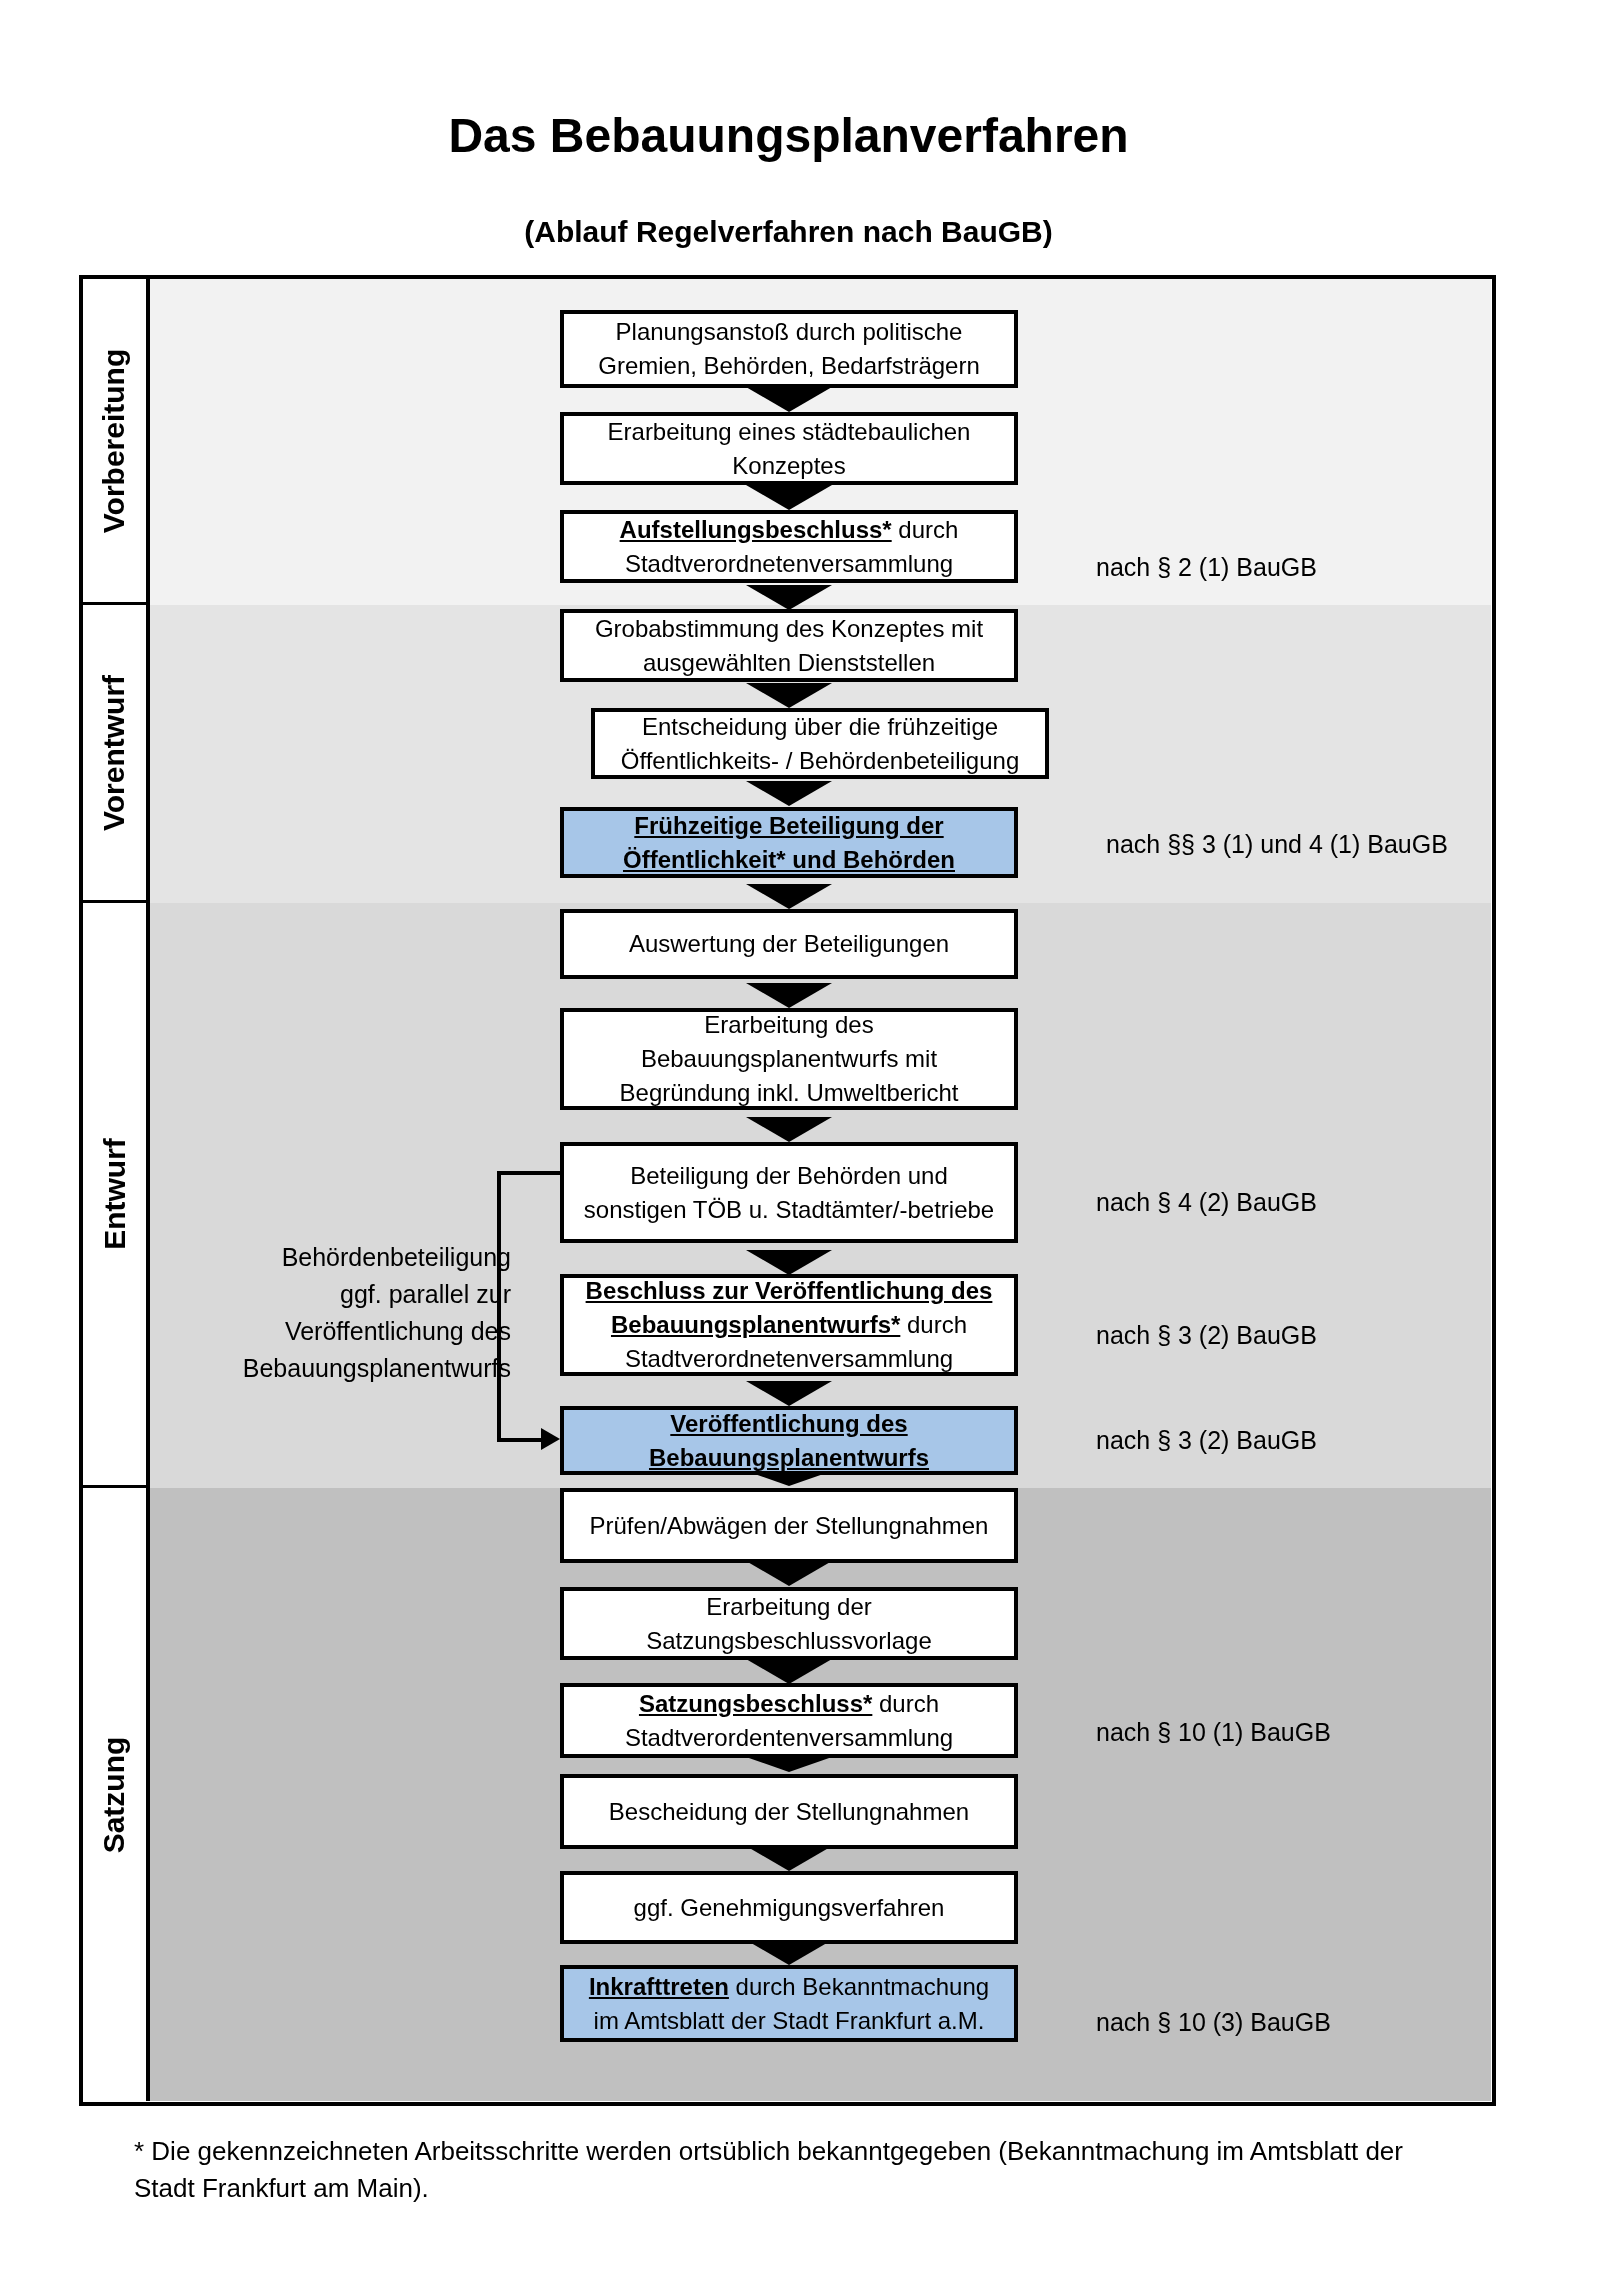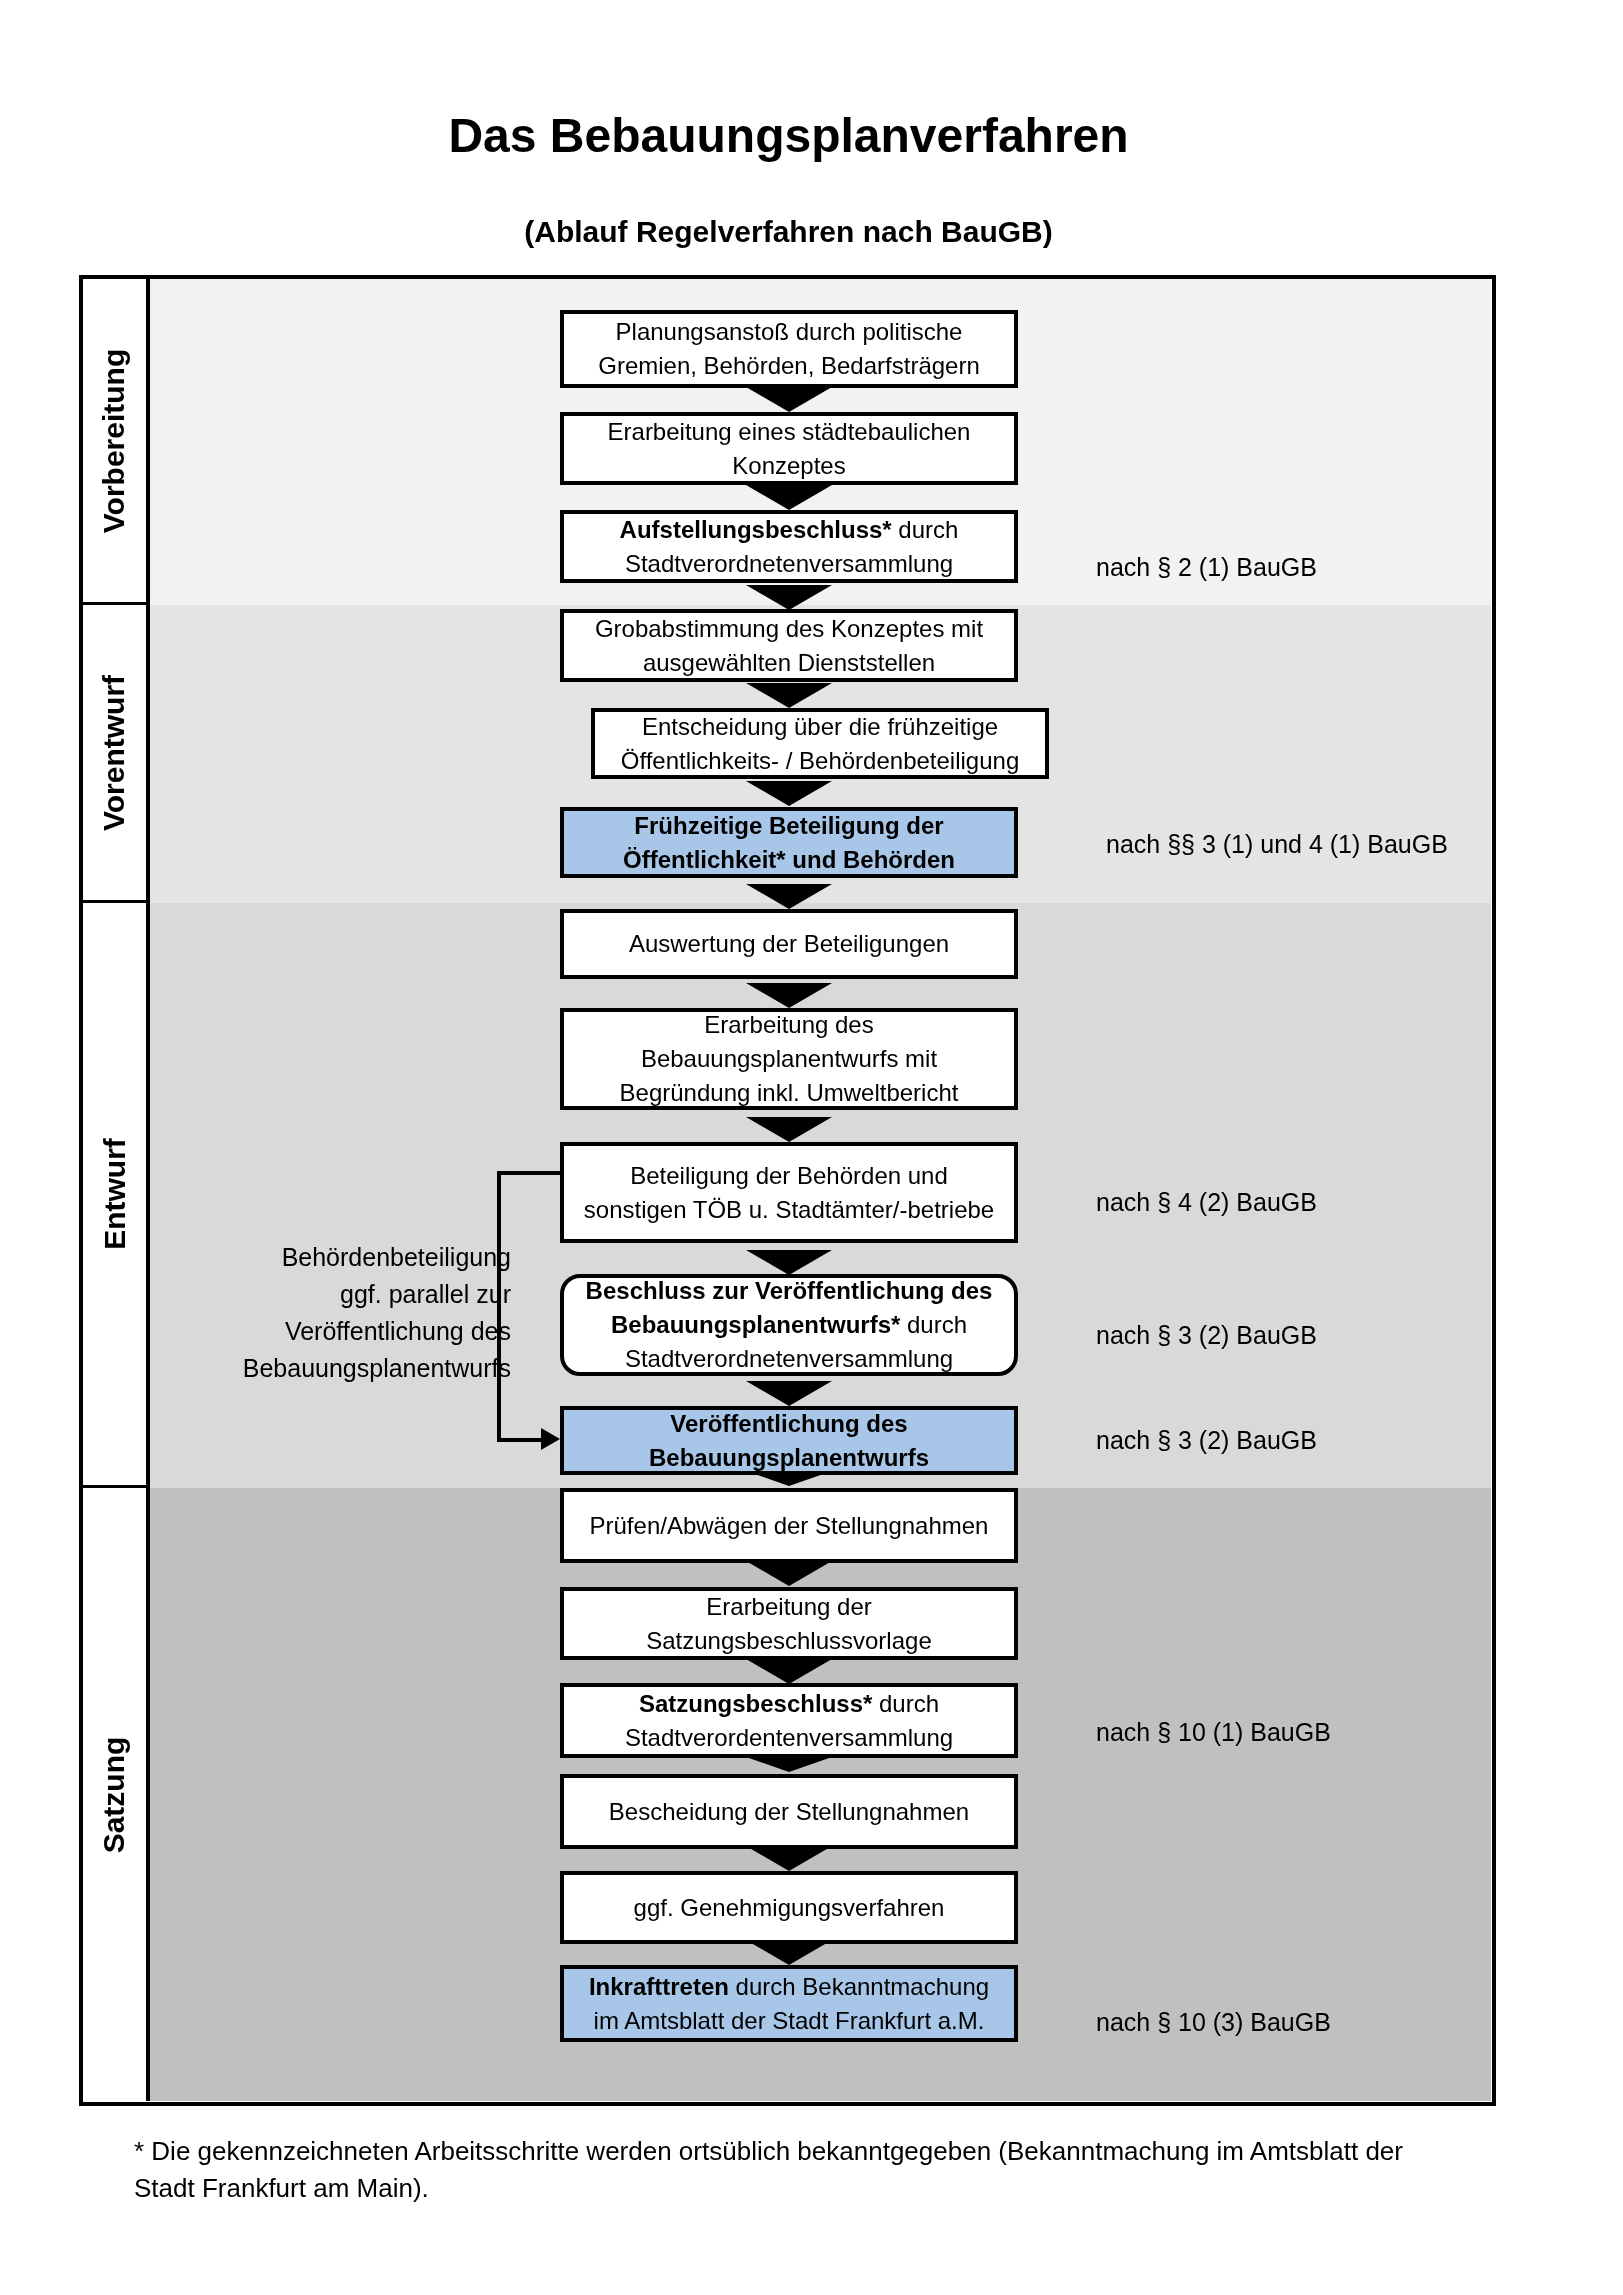--- a/index.html
+++ b/index.html
@@ -26,21 +26,21 @@
   .pcell span{transform:rotate(-90deg);white-space:nowrap;font-weight:bold;font-size:30px;}
   .p1{top:279px;height:326px;border-bottom:3.9px solid #000;}
   .p2{top:605px;height:298px;border-bottom:3.9px solid #000;}
   .p3{top:903px;height:585px;border-bottom:3.9px solid #000;}
   .p4{top:1488px;height:613px;}
 
   .box{position:absolute;left:560px;width:458px;background:#ffffff;border:4.6px solid #000;
        box-sizing:border-box;display:flex;flex-direction:column;justify-content:center;
        text-align:center;font-size:24px;line-height:34px;}
   .box.hl{background:#a7c6e8;}
-  .sb{font-weight:bold;}
+  .sb{font-weight:bold;text-decoration:underline;}
 
   .arrow{position:absolute;left:746px;width:0;height:0;
          border-left:43px solid transparent;border-right:43px solid transparent;
          border-top:25px solid #000;}
   .arrow.sm{border-top-width:15.7px;}
 
   .ref{position:absolute;left:1096px;font-size:25px;line-height:30px;white-space:nowrap;}
 
   .note{position:absolute;left:154px;top:1239px;width:357px;text-align:right;
         font-size:25px;line-height:37px;}
@@ -129,21 +129,21 @@
     <div><span>Begründung inkl. Umweltbericht</span></div>
   </div>
   <div class="arrow" style="top:1117px;"></div>
 
   <div class="box" style="top:1142px;height:101px;">
     <div><span>Beteiligung der Behörden und</span></div>
     <div><span>sonstigen TÖB u. Stadtämter/-betriebe</span></div>
   </div>
   <div class="arrow" style="top:1250px;"></div>
 
-  <div class="box" style="top:1274px;height:102px;border-radius:20px;">
+  <div class="box" style="top:1274px;height:102px;">
     <div><span class="sb">Beschluss zur Veröffentlichung des</span></div>
     <div><span class="sb">Bebauungsplanentwurfs*</span><span> durch</span></div>
     <div><span>Stadtverordnetenversammlung</span></div>
   </div>
   <div class="arrow" style="top:1381px;"></div>
 
   <div class="box hl" style="top:1406px;height:69px;">
     <div><span class="sb">Veröffentlichung des</span></div>
     <div><span class="sb">Bebauungsplanentwurfs</span></div>
   </div>

